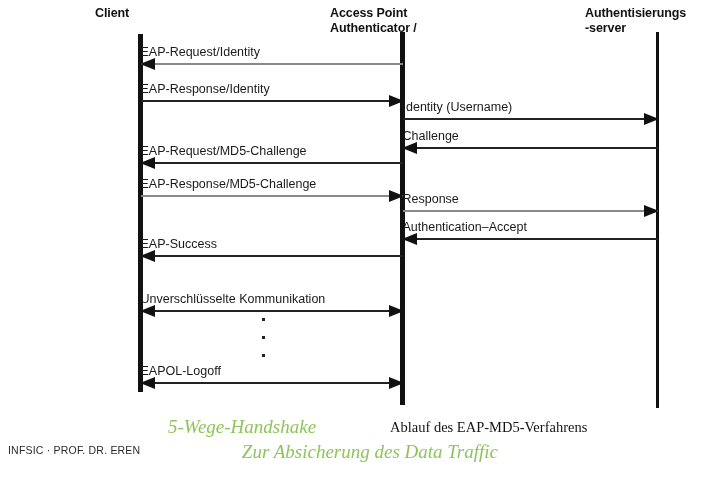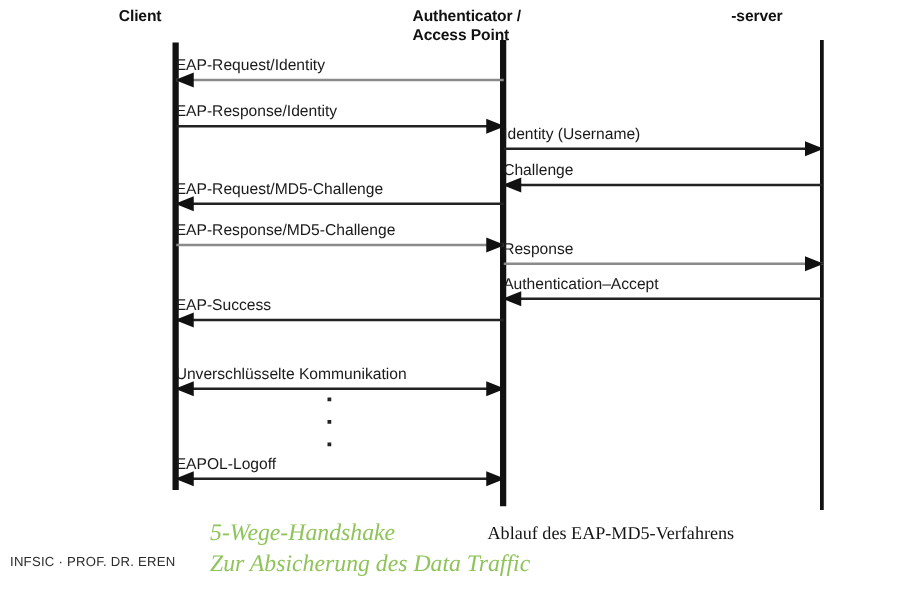--- a/index.html
+++ b/index.html
@@ -104,21 +104,21 @@
     left: 168px;
     top: 414px;
     width: 330px;
     font-family: "Liberation Serif", serif;
     font-style: italic;
     font-size: 19px;
     line-height: 25px;
     color: #8fc45a;
     white-space: nowrap;
   }
-  #caption-green .l2 { display: block; }
+  #caption-green .l2 { display: block; text-align: right; }
 
   #caption-black {
     position: absolute;
     left: 390px;
     top: 418px;
     font-family: "Liberation Serif", serif;
     font-size: 14.5px;
     line-height: 18px;
     color: #141414;
     white-space: nowrap;
@@ -137,25 +137,26 @@
   }
 </style>
 </head>
 <body>
 
 <div class="actor-head" id="head-client">
   <span>Client</span>
 </div>
 
 <div class="actor-head" id="head-auth">
+  <div>Access Point</div>
   <div>Authenticator /</div>
-  <div>Access Point</div>
 </div>
 
 <div class="actor-head" id="head-server">
+  <div>Authentisierungs</div>
   <div>-server</div>
 </div>
 
 <div class="lifeline" id="lifeline-client"></div>
 <div class="lifeline" id="lifeline-auth"></div>
 <div class="lifeline" id="lifeline-server"></div>
 
 <div id="messages-layer">
     <div class="msg gray" style="left: 140.5px; top: 63px; width: 262px;">
       <div class="line" style="background: rgb(138, 138, 138);"></div>

